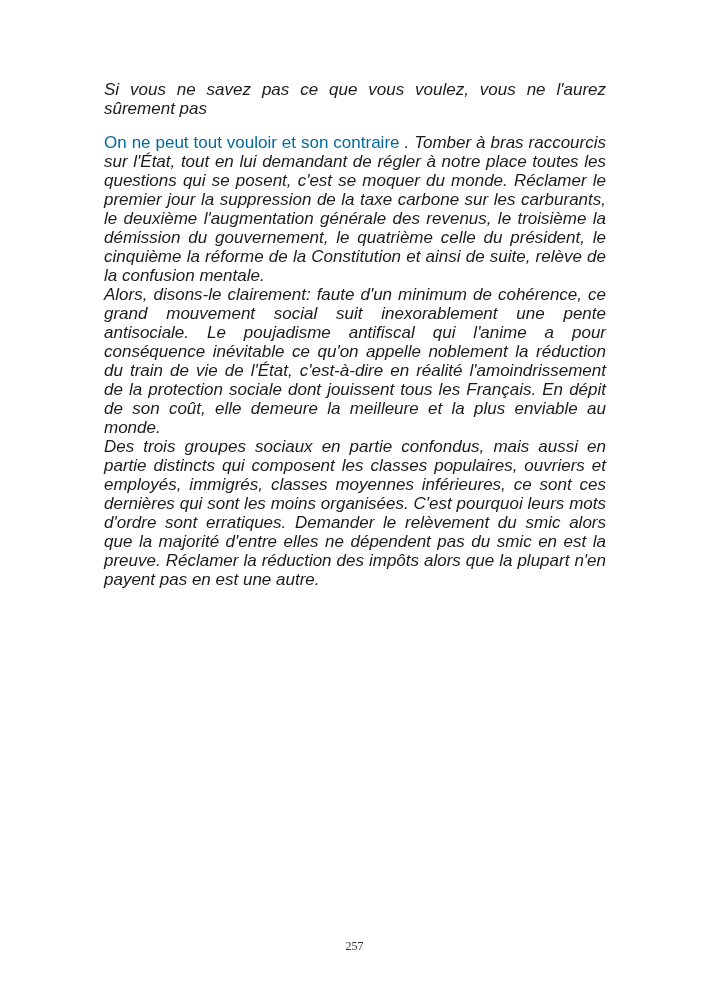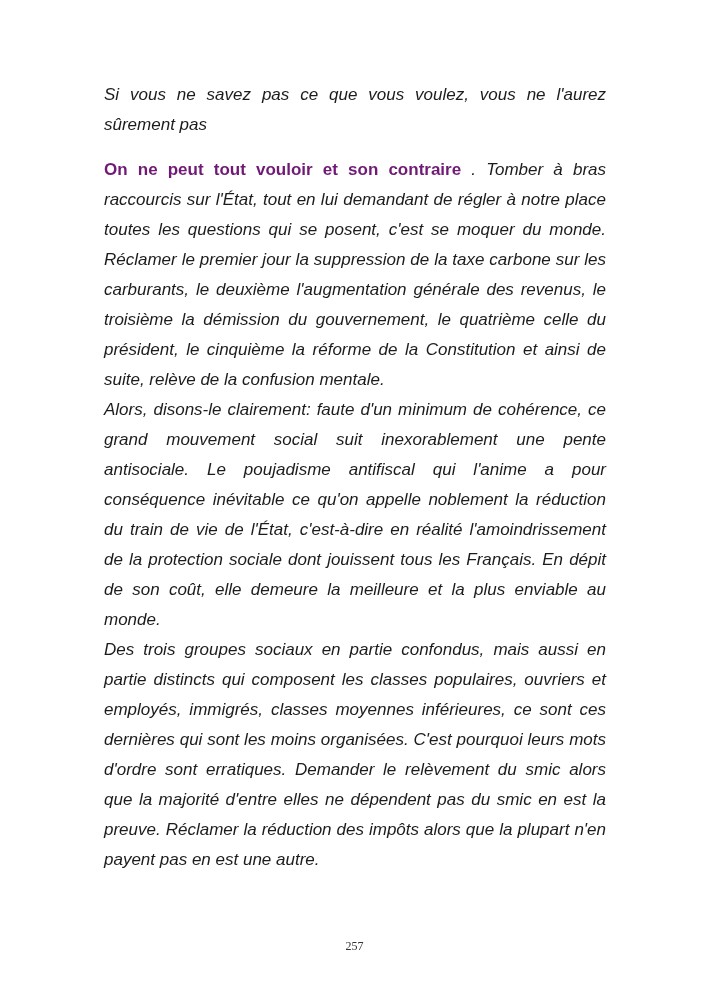--- a/index.html
+++ b/index.html
@@ -19,31 +19,31 @@
   .text-block {
     position: absolute;
     left: 104px;
     top: 80px;
     width: 502px;
   }
   .para {
     margin: 0;
     font-style: italic;
     font-size: 17px;
-    line-height: 30px;
+    line-height: 19px;
     text-align: justify;
     color: #1c1c1c;
   }
   .intro {
     margin-bottom: 15px;
   }
   .lead-bold {
     font-style: normal;
-    font-weight: bold;
-    color: #701a75;
+    font-weight: normal;
+    color: #0369a1;
   }
   .page-number {
     position: absolute;
     left: 0;
     right: 0;
     bottom: 38px;
     text-align: center;
     font-family: "Liberation Serif", "DejaVu Serif", serif;
     font-style: normal;
     font-size: 12px;

